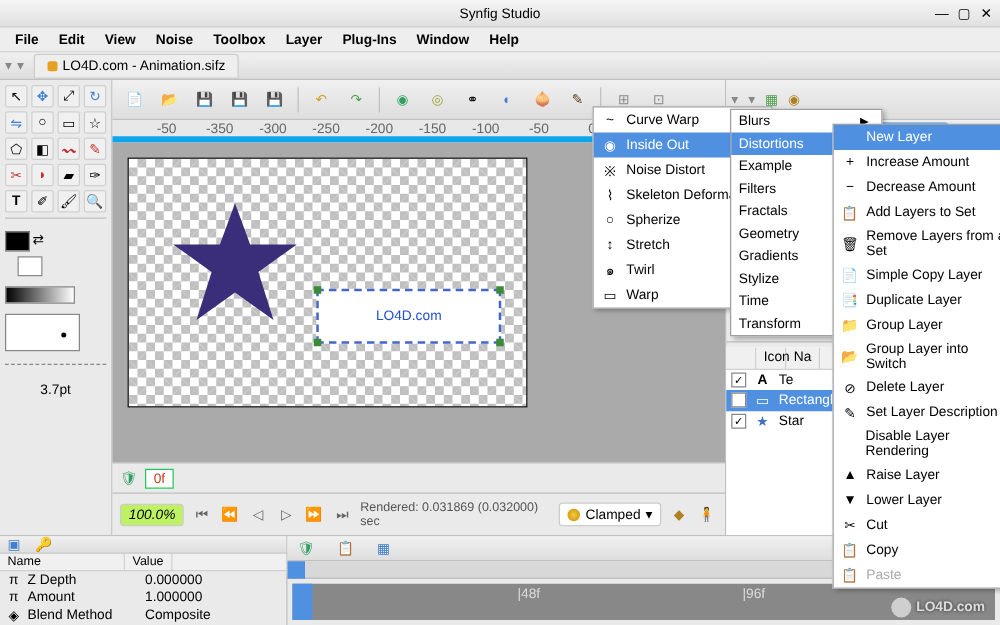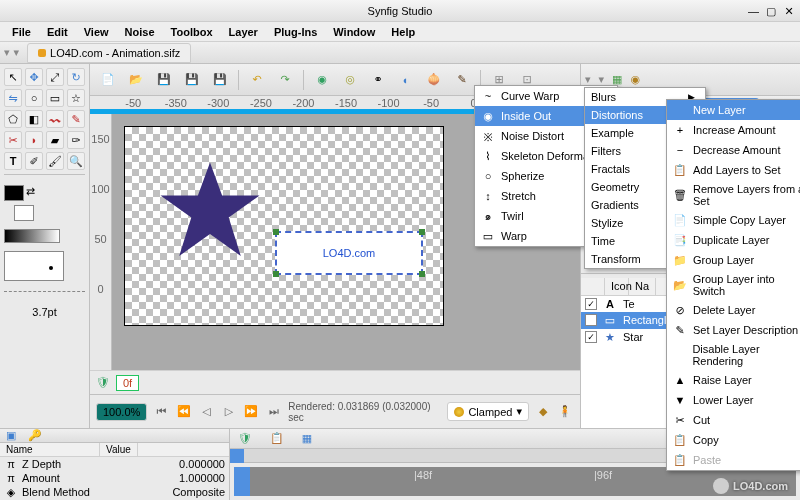--- a/index.html
+++ b/index.html
@@ -59,21 +59,21 @@
       border:1px solid #000;
       position:relative;
     }
     .star { position:absolute; left:30px; top:30px; }
     .textbox { position:absolute; left:150px; top:104px; width:148px; height:44px; background:#fff; border:2px dashed #4466cc; display:flex; align-items:center; justify-content:center; color:#2050d0; font-size:18px; font-weight:normal; }
     .textbox .h { position:absolute; width:6px; height:6px; background:#3a8a3a; }
     .textbox .h.tl { left:-4px; top:-4px; } .textbox .h.tr { right:-4px; top:-4px; }
     .textbox .h.bl { left:-4px; bottom:-4px; } .textbox .h.br { right:-4px; bottom:-4px; }
     
     .statusbar { height: 34px; background:#eaeaea; display:flex; align-items:center; padding:0 6px; gap:6px; border-top:1px solid #c0c0c0; }
-    .zoom { border:1px solid #ccc; background:#0f766e; padding:2px 6px; border-radius:3px; }
+    .zoom { border:1px solid #ccc; background:#bef264; padding:2px 6px; border-radius:3px;font-style:italic; }
     .playbtn { width:18px; height:18px; display:flex; align-items:center; justify-content:center; color:#666; }
     .render-status { font-size:10px; color:#555; }
     .clamped { border:1px solid #ccc; background:#fff; padding:2px 6px; border-radius:3px; display:flex; align-items:center; gap:4px; }
     .clamped .orb { width:10px; height:10px; background:radial-gradient(#f0cc40,#cc8800); border-radius:50%; }
     
     .extra { height:24px; background:#eaeaea; display:flex; align-items:center; padding:0 6px; gap:6px; border-top:1px solid #d0d0d0; }
     .extra .frame { border:1px solid #22c55e; background:#fff; padding:1px 6px; color:#c04020; }
     
     .layers { width: 220px; background:#eaeaea; border-left:1px solid #c0c0c0; display:flex; flex-direction:column; }
     .layers-tb { height:32px; background:linear-gradient(#f0f0f0,#dedede); display:flex; align-items:center; padding:0 4px; gap:8px; border-bottom:1px solid #c0c0c0; }
@@ -90,21 +90,21 @@
     .lrow .lname { flex:1; }
     
     .bottom { height: 72px; background:#eaeaea; border-top:1px solid #c0c0c0; display:flex; }
     .params { width:230px; border-right:1px solid #c0c0c0; display:flex; flex-direction:column; }
     .ptab { height:20px; background:linear-gradient(#f0f0f0,#dedede); display:flex; align-items:center; padding:0 6px; gap:12px; border-bottom:1px solid #c0c0c0; }
     .phead { display:flex; height:16px; background:#f0f0f0; border-bottom:1px solid #d0d0d0; }
     .phead div { padding:1px 6px; border-right:1px solid #d0d0d0; font-size:10px; }
     .prow { display:flex; padding:1px 4px; gap:4px; font-size:10px; }
     .prow .picon { width:14px; text-align:center; }
     .prow .pname { width:90px; }
-    .prow .pval { flex:1;text-align:right; }
+    .prow .pval { flex:1; }
     .timeline { flex:1; display:flex; flex-direction:column; }
     .tltab { height:20px; background:linear-gradient(#f0f0f0,#dedede); display:flex; align-items:center; padding:0 8px; gap:18px; border-bottom:1px solid #c0c0c0; }
     .tltrack { flex:1; background:#888; position:relative; margin:4px; }
     .tltrack .marker { position:absolute; top:0; bottom:0; width:16px; background:#5090e0; left:0; }
     .tltrack .flabel { position:absolute; top:2px; color:#ddd; font-size:11px; }
     
     .watermark { position:absolute; right:12px; bottom:6px; color:#fff; font-size:16px; font-weight:bold; opacity:0.7; display:flex; align-items:center; gap:4px; text-shadow:0 0 3px #000; }
     .watermark .globe { width:16px; height:16px; background:#eee; border-radius:50%; }
     
     .ctx-menu { position:absolute; background:#fff; border:1px solid #a0a0a0; box-shadow:2px 2px 4px rgba(0,0,0,0.3); z-index:100; }
@@ -225,26 +225,20 @@
         <span>-250</span>
         <span>-200</span>
         <span>-150</span>
         <span>-100</span>
         <span>-50</span>
         <span>0</span>
         <span>50</span>
         <span>100</span>
     </div>
     <div class="canvas-wrap">
-      <div class="ruler-v">
-        <span>150</span>
-          <span>100</span>
-          <span>50</span>
-          <span>0</span>
-      </div>
       <div class="canvas-area">
         <div class="canvas">
           <svg class="star" width="110" height="110" viewBox="0 0 100 100">
             <polygon points="50,5 61,35 95,35 67,55 78,90 50,70 22,90 33,55 5,35 39,35" fill="#3a2e7a"></polygon>
           </svg>
           <div class="textbox">
             <span>LO4D.com</span>
             <div class="h tl"></div>
             <div class="h tr"></div>
             <div class="h bl"></div>

